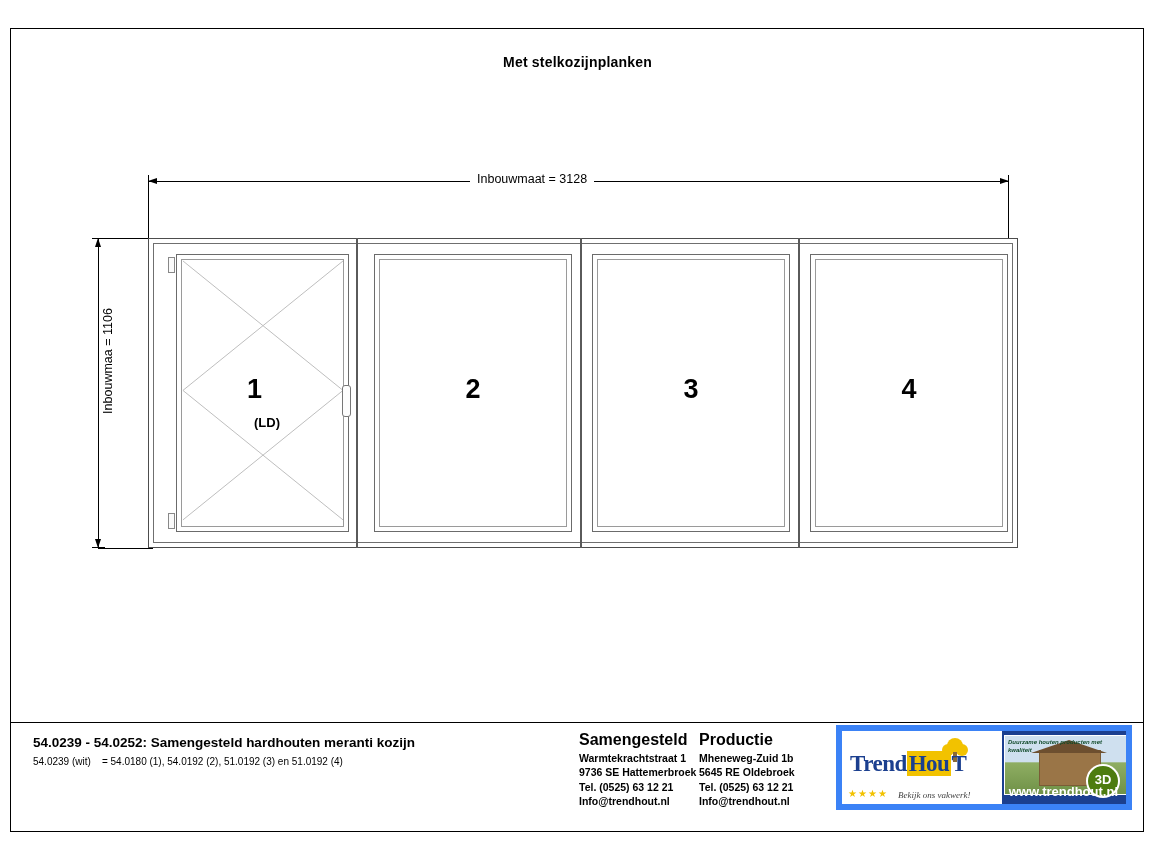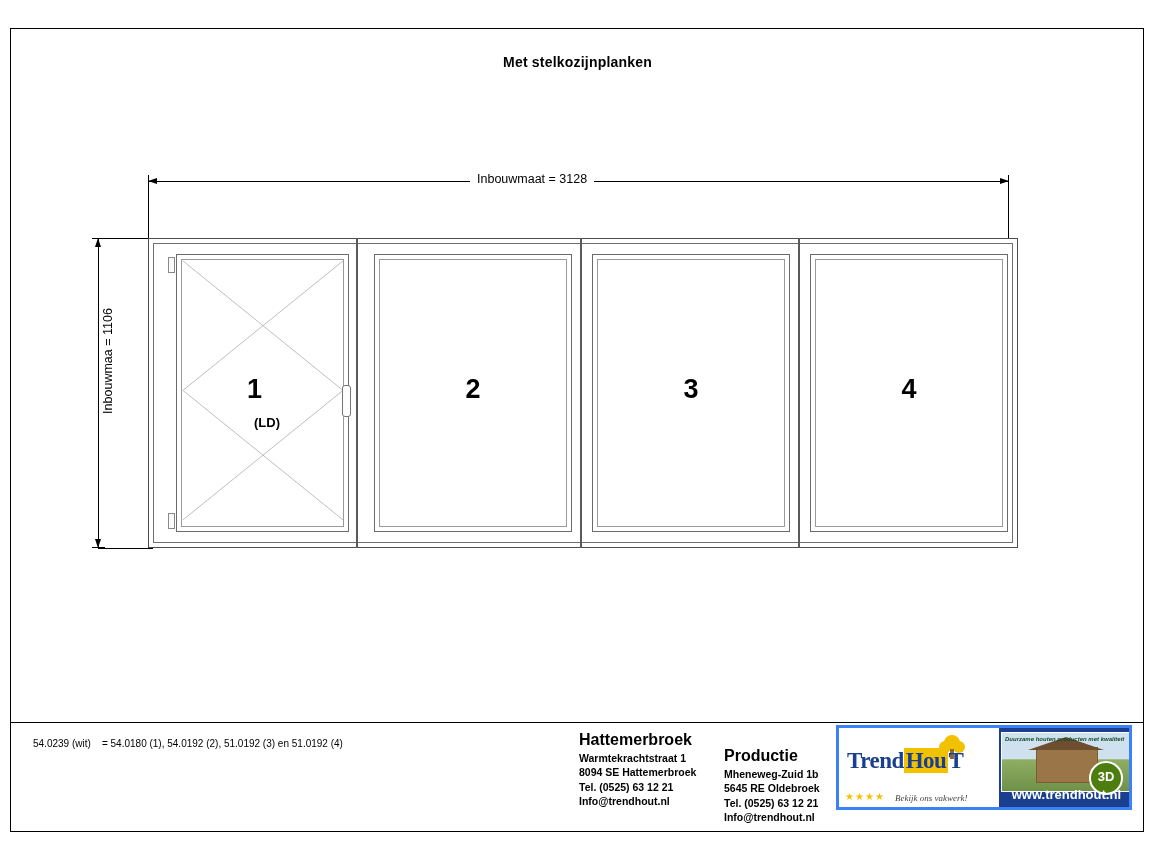--- a/index.html
+++ b/index.html
@@ -263,30 +263,30 @@
     font-size: 10.5px;
     line-height: 14.5px;
   }
   .tb-addr .head {
     font-size: 16px;
     font-weight: bold;
     margin-bottom: 3px;
   }
   .tb-addr .ln { font-weight: bold; }
   .tb-addr.col1 { left: 568px; }
-  .tb-addr.col2 { left: 713px; margin-top: 16px; }
+  .tb-addr.col2 { left: 688px; }
 
   .logo-box {
     position: absolute;
     left: 836px;
     top: 725px;
     width: 296px;
     height: 85px;
     background: #1b3f8f;
-    border: 3px solid #3b82f6;
+    border: 6px solid #3b82f6;
     box-sizing: border-box;
     overflow: hidden;
   }
   .logo-left {
     position: absolute;
     left: 0; top: 0;
     width: 160px;
     height: 100%;
     background: #ffffff;
   }
@@ -467,27 +467,28 @@
     <div class="panel" style="left:662px; width:198px;">
       <div class="sash" style="left:0; top:9px; right:0; bottom:9px;">
         <div class="glass"></div>
       </div>
       <div class="panel-num">4</div>
     </div>
   </div>
 
   <div class="titleblock">
     <div class="tb-left">
+      <div class="tb-title">54.0239 - 54.0252: Samengesteld hardhouten meranti kozijn</div>
       <div class="tb-row">54.0239 (wit)    = 54.0180 (1), 54.0192 (2), 51.0192 (3) en 51.0192 (4)</div>
     </div>
 
     <div class="tb-addr col1">
-      <div class="head">Hattemerbroek</div>
+      <div class="head">Samengesteld</div>
       <div class="ln">Warmtekrachtstraat 1</div>
-      <div class="ln">8094 SE Hattemerbroek</div>
+      <div class="ln">9736 SE Hattemerbroek</div>
       <div class="ln">Tel. (0525) 63 12 21</div>
       <div class="ln">Info@trendhout.nl</div>
     </div>
 
     <div class="tb-addr col2">
       <div class="head">Productie</div>
       <div class="ln">Mheneweg-Zuid 1b</div>
       <div class="ln">5645 RE Oldebroek</div>
       <div class="ln">Tel. (0525) 63 12 21</div>
       <div class="ln">Info@trendhout.nl</div>

